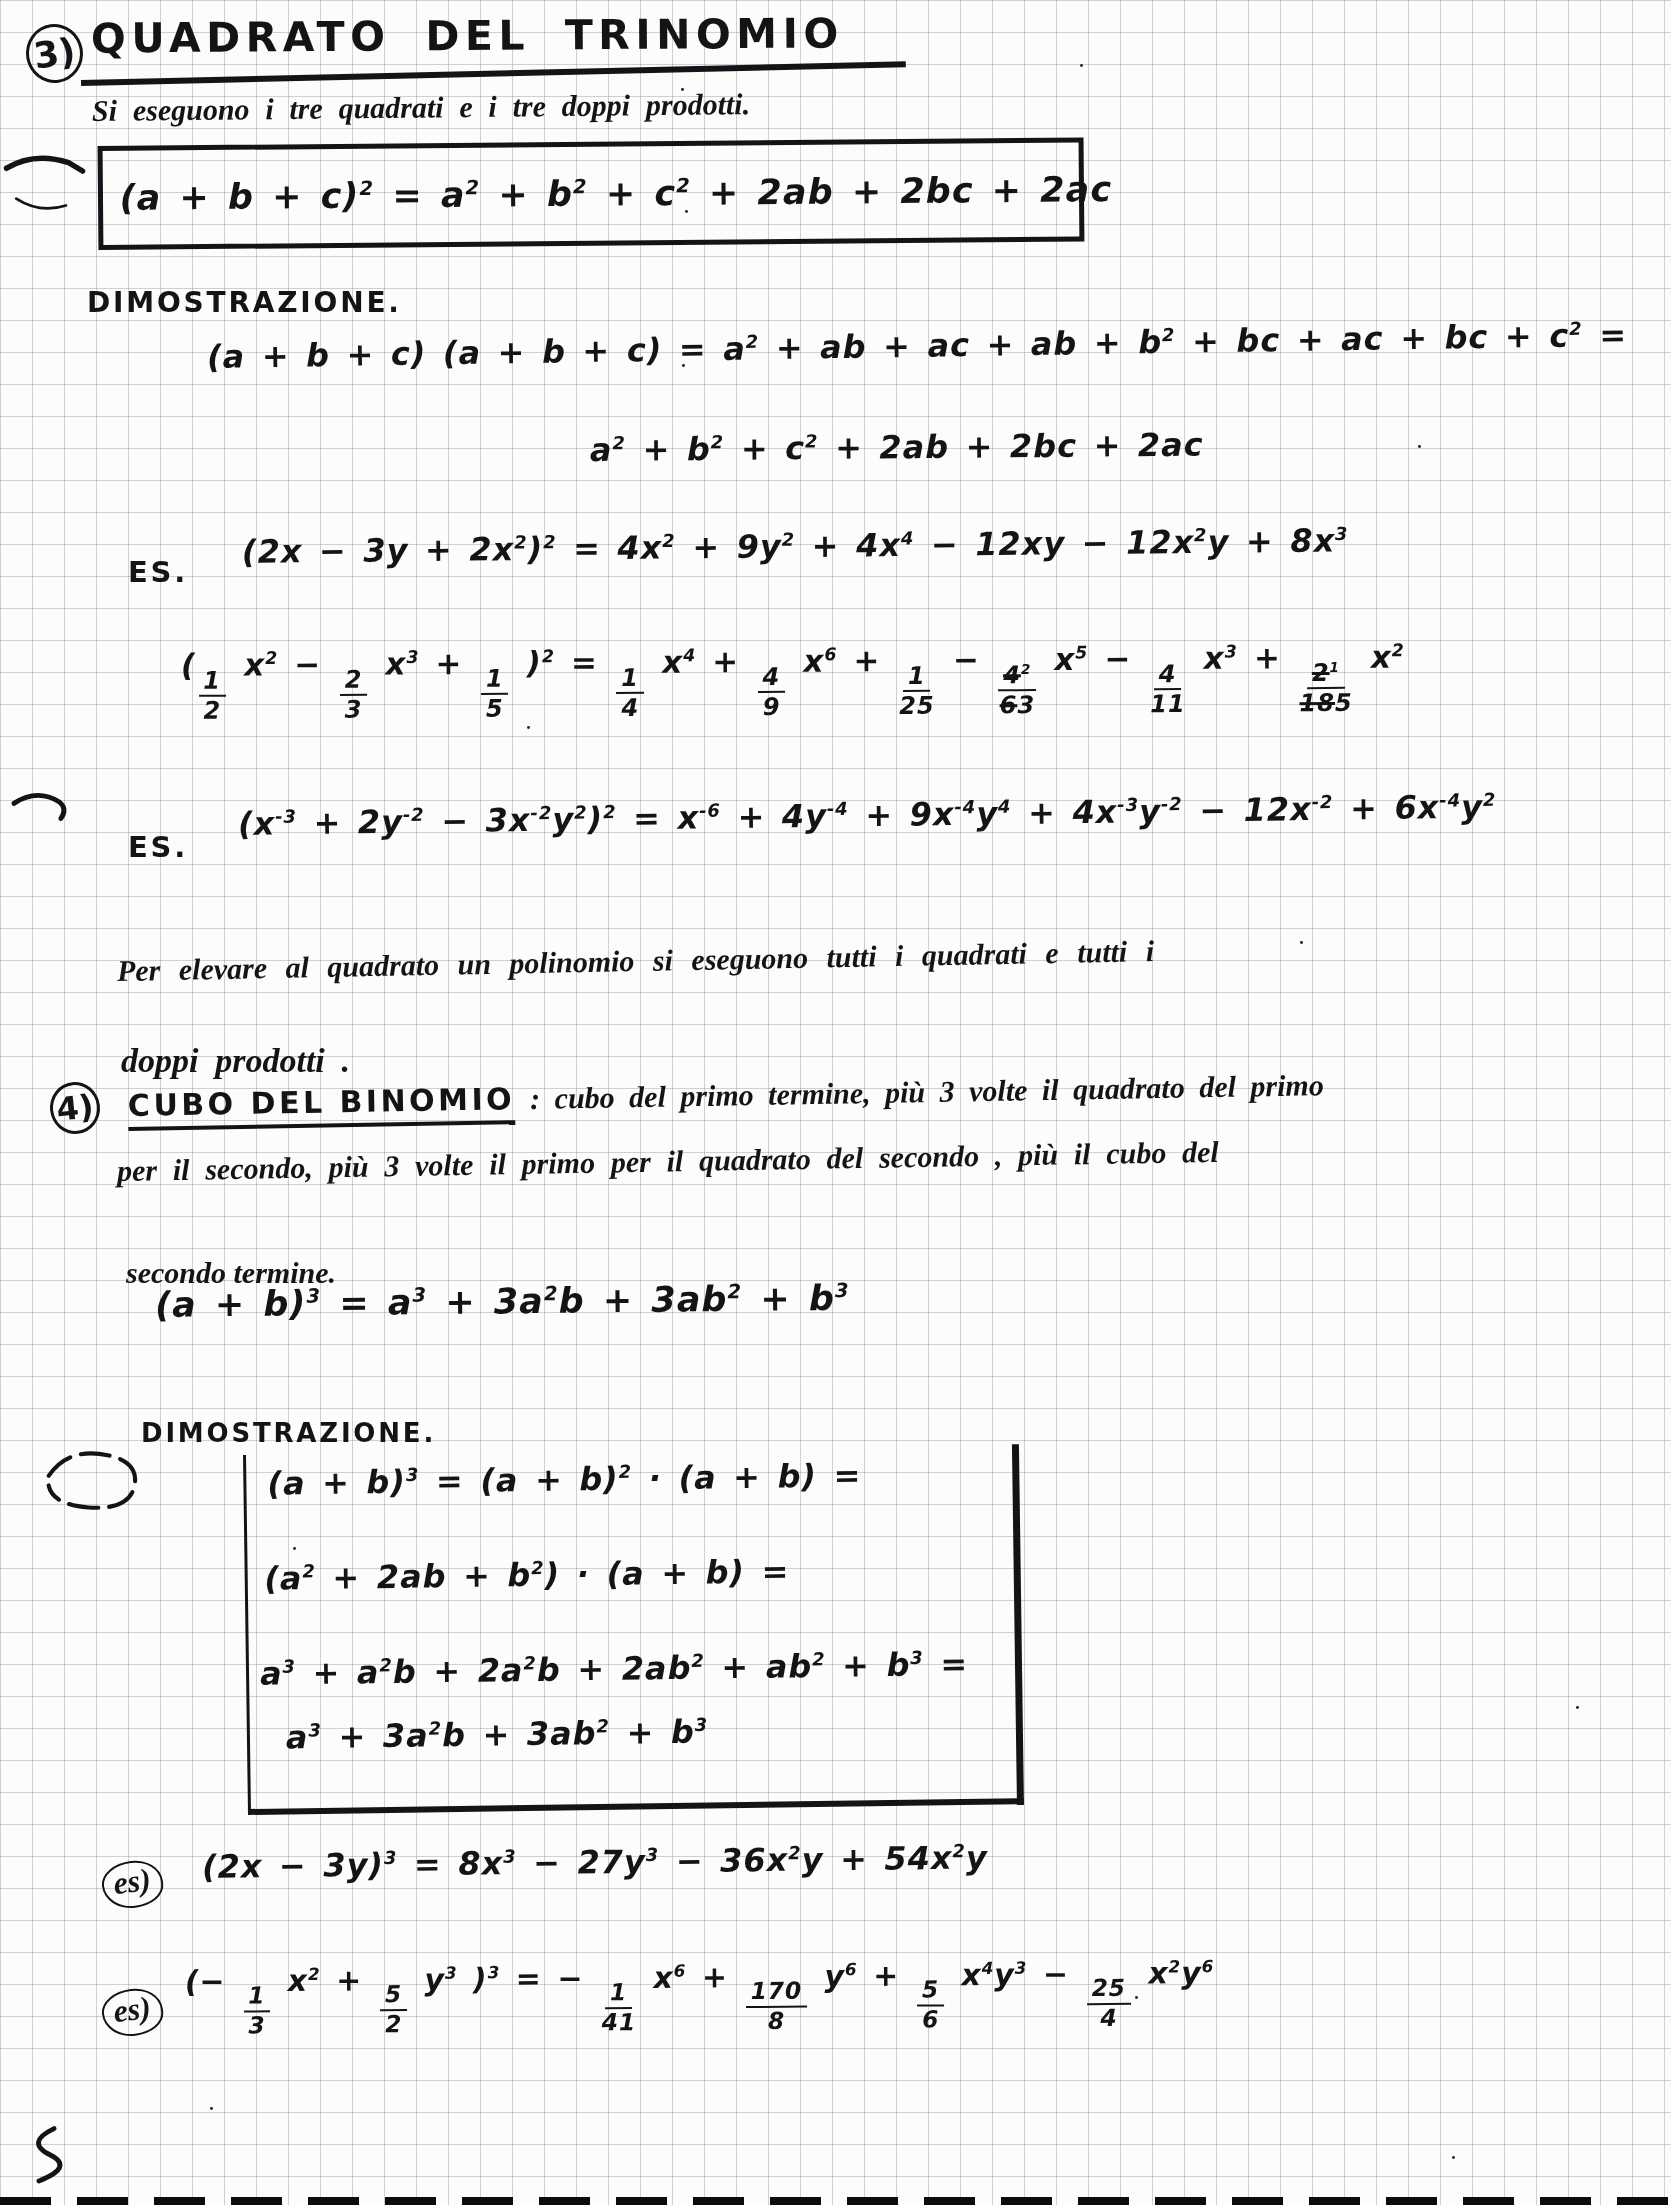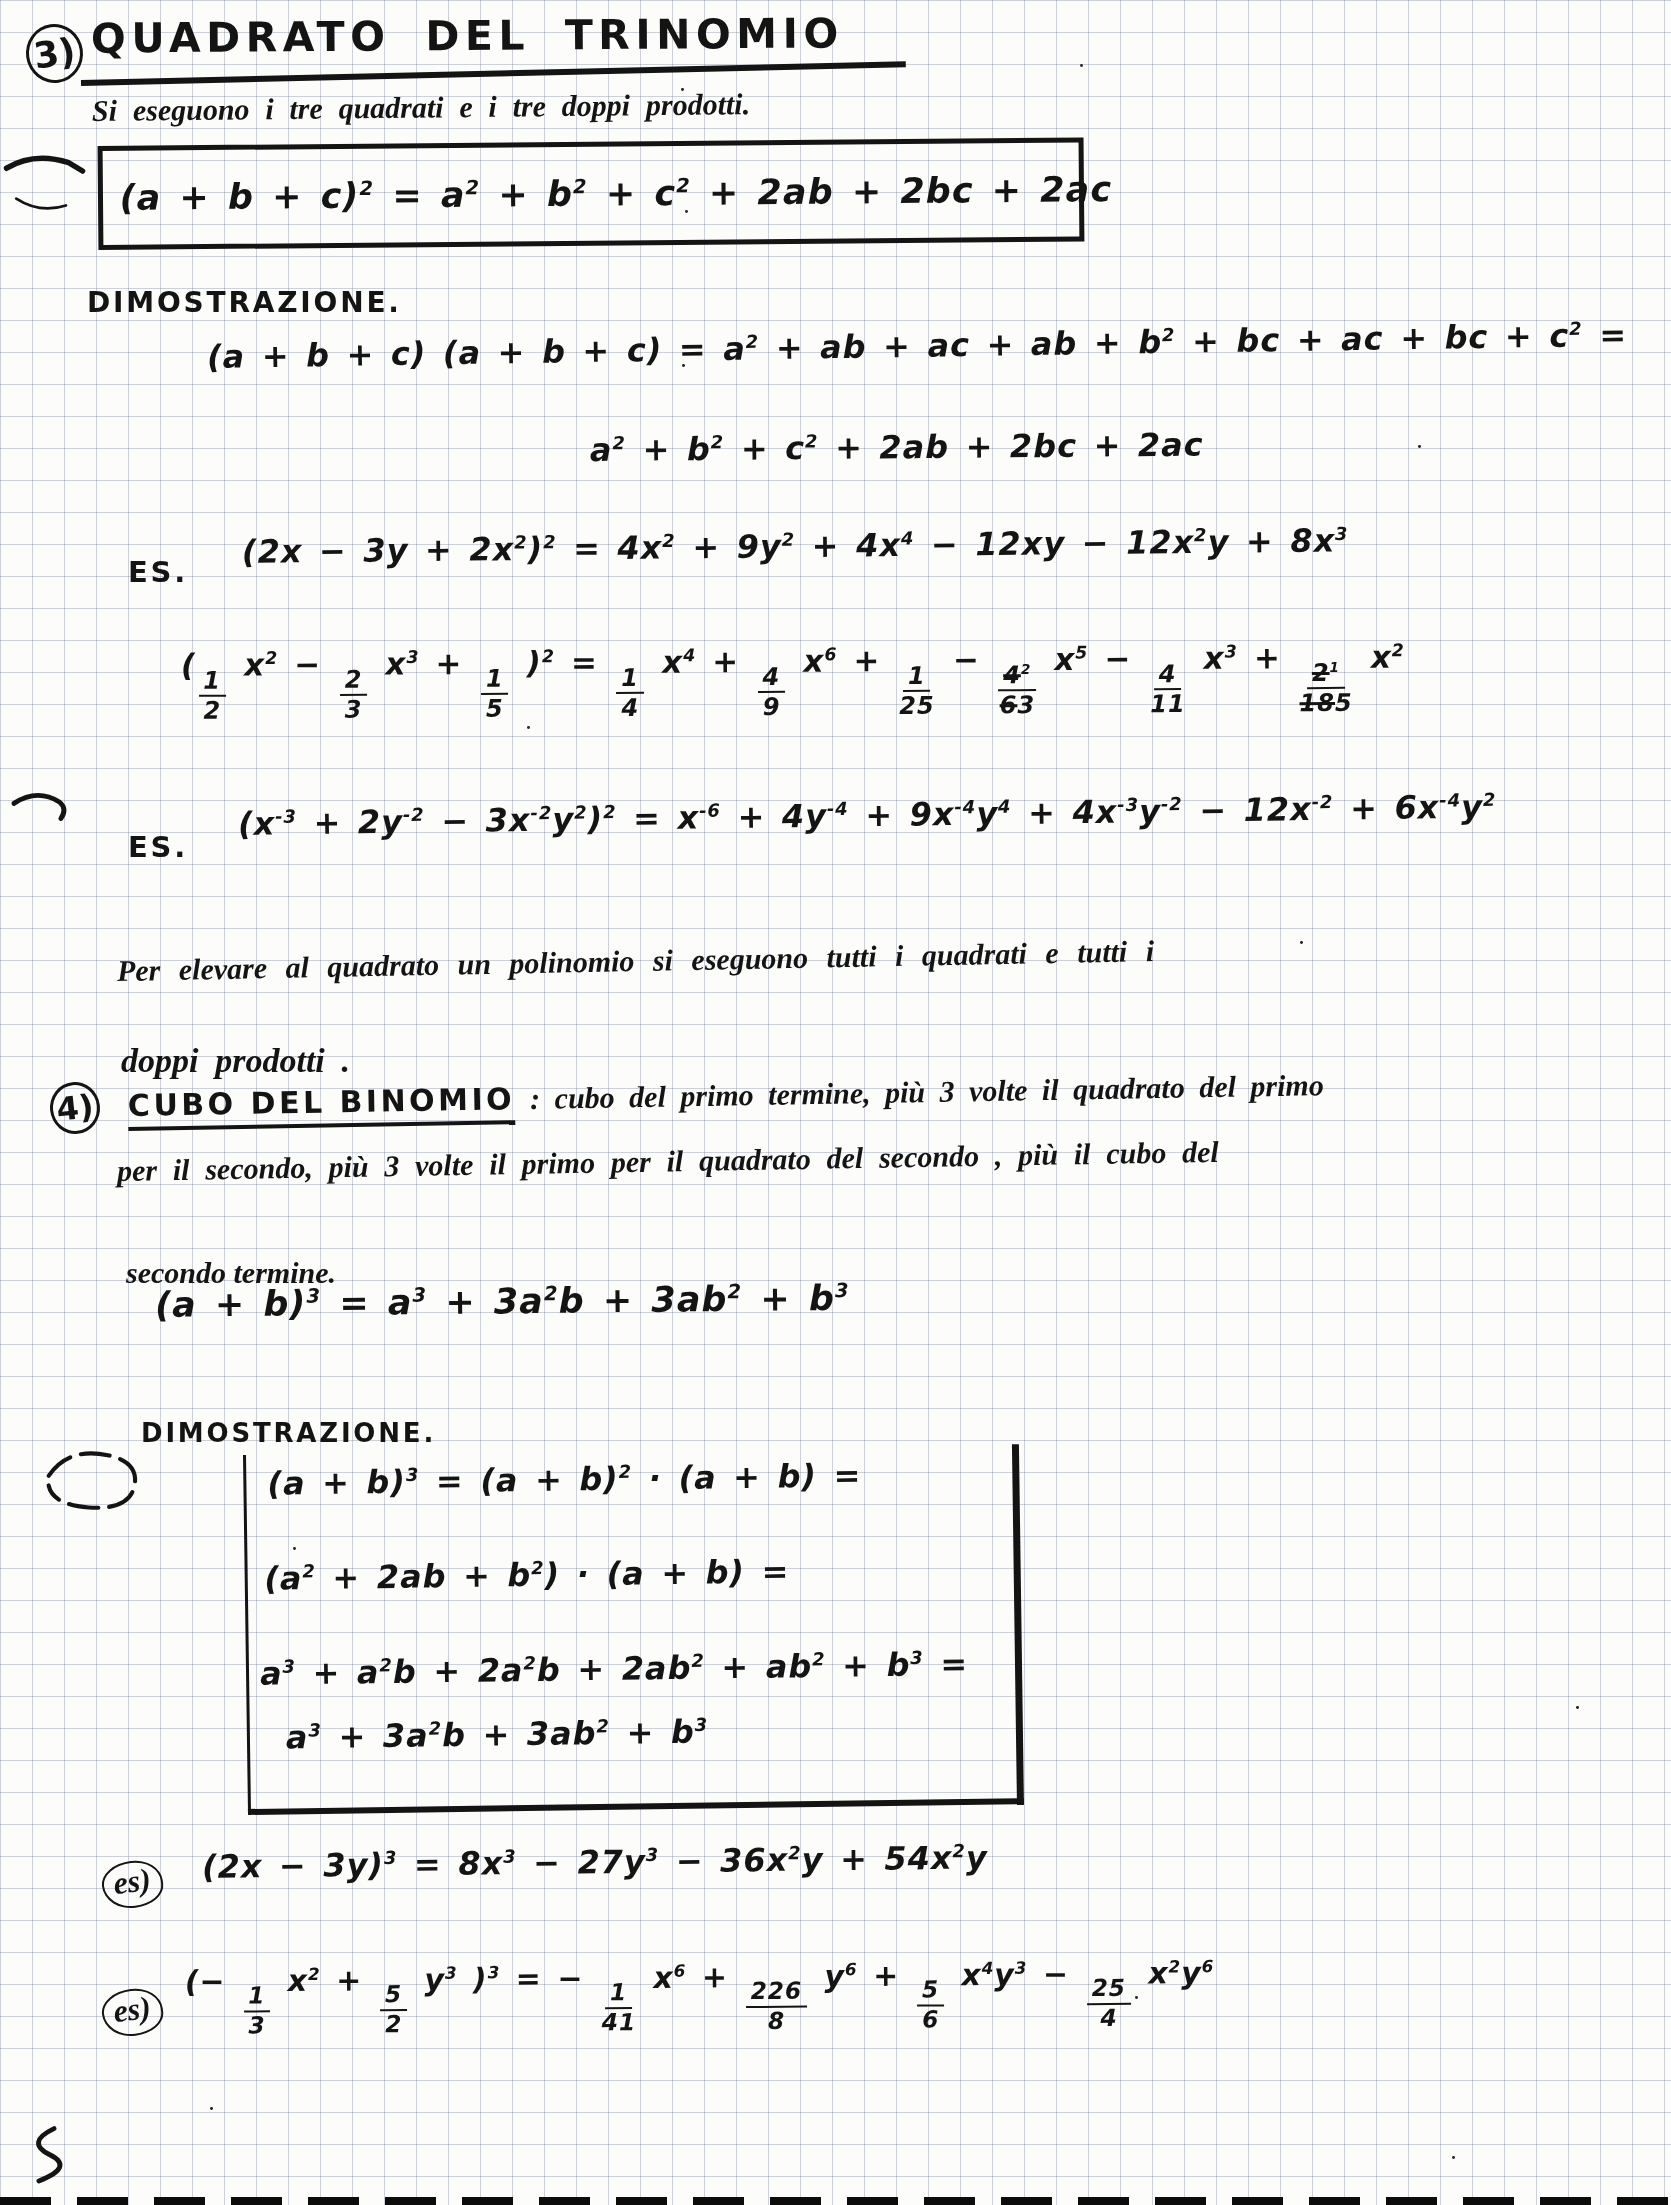--- a/index.html
+++ b/index.html
@@ -183,21 +183,21 @@
   <div id="ex4" class="abs math"><span class="mt">(− </span><span class="frac">
         <span class="fn"><span class="mt">1</span></span>
         <span class="fd"><span class="mt">3</span></span>
       </span><span class="mt"> x</span><sup class="ms">2</sup><span class="mt"> + </span><span class="frac">
         <span class="fn"><span class="mt">5</span></span>
         <span class="fd"><span class="mt">2</span></span>
       </span><span class="mt"> y</span><sup class="ms">3</sup><span class="mt"> )</span><sup class="ms">3</sup><span class="mt"> = − </span><span class="frac">
         <span class="fn"><span class="mt">1</span></span>
         <span class="fd"><span class="mt">41</span></span>
       </span><span class="mt"> x</span><sup class="ms">6</sup><span class="mt"> + </span><span class="frac">
-        <span class="fn"><span class="mt">226</span></span>
+        <span class="fn"><span class="mt">170</span></span>
         <span class="fd"><span class="mt">8</span></span>
       </span><span class="mt"> y</span><sup class="ms">6</sup><span class="mt"> + </span><span class="frac">
         <span class="fn"><span class="mt">5</span></span>
         <span class="fd"><span class="mt">6</span></span>
       </span><span class="mt"> x</span><sup class="ms">4</sup><span class="mt">y</span><sup class="ms">3</sup><span class="mt"> − </span><span class="frac">
         <span class="fn"><span class="mt">25</span></span>
         <span class="fd"><span class="mt">4</span></span>
       </span><span class="mt"> x</span><sup class="ms">2</sup><span class="mt">y</span><sup class="ms">6</sup></div>
 
   <svg id="doodle4" class="abs doodle" width="86" height="69" viewBox="0 0 125 100">

